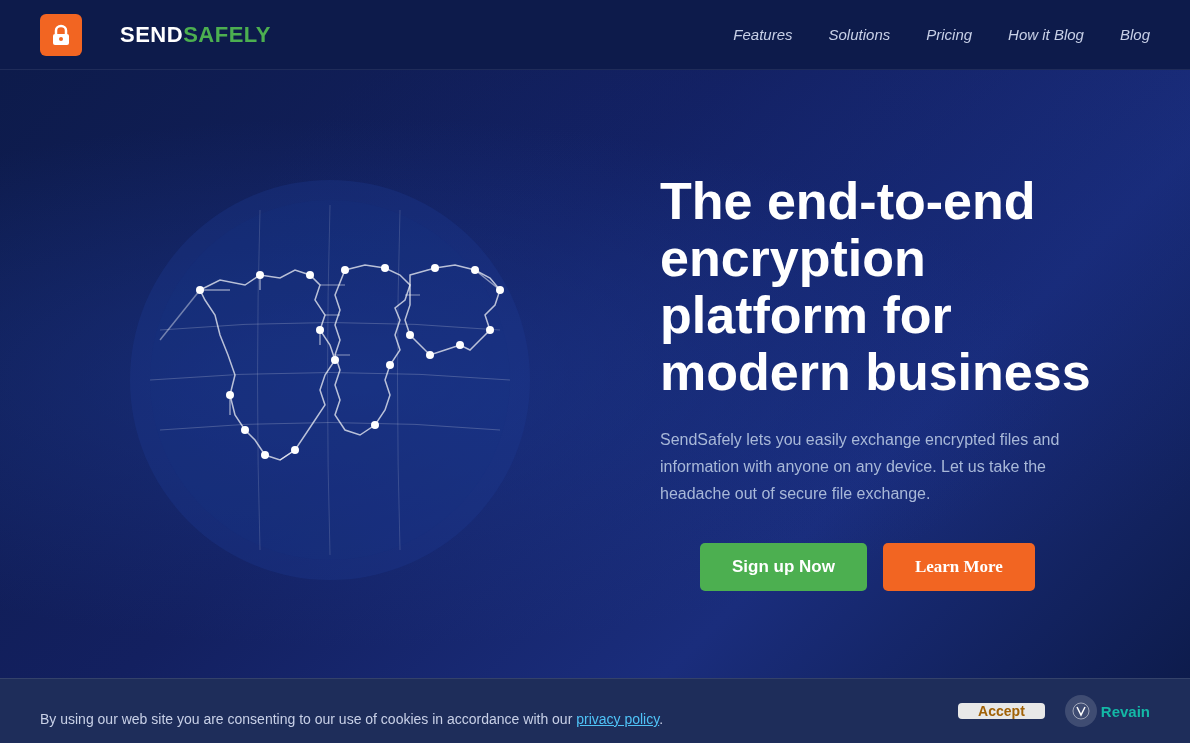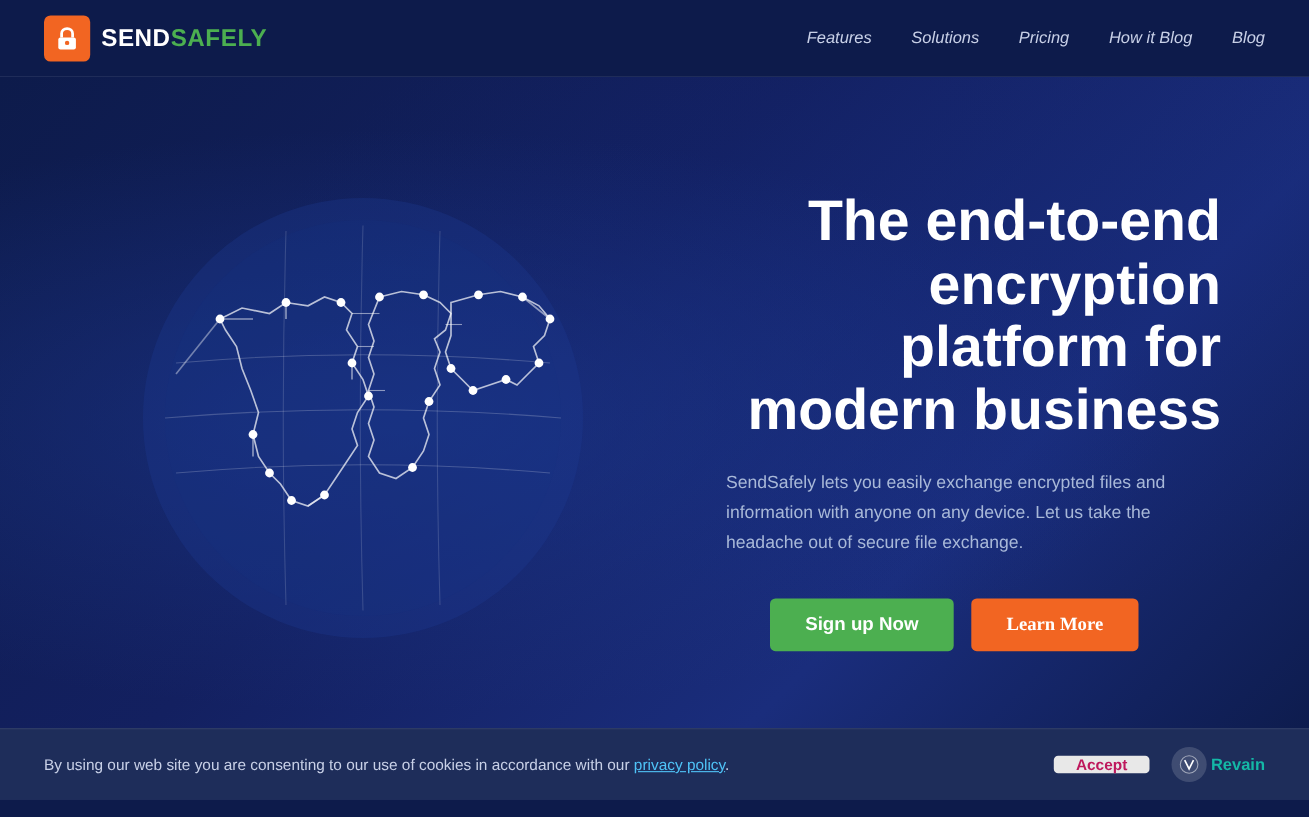--- a/index.html
+++ b/index.html
@@ -30,20 +30,21 @@
       border-radius: 6px;
       display: flex;
       align-items: center;
       justify-content: center;
     }
     .logo-icon svg { width: 26px; height: 26px; }
     .logo-text {
       font-size: 22px;
       font-weight: 700;
       letter-spacing: 0.5px;
+      margin-left: 28px;
     }
     .logo-text span.send { color: #fff; }
     .logo-text span.safely { color: #4caf50; }
     .nav-links {
       display: flex;
       align-items: center;
       gap: 36px;
       list-style: none;
     }
     .nav-links li a {
@@ -109,21 +110,20 @@
       padding-left: 60px;
       position: relative;
       z-index: 2;
     }
     .hero-title {
       font-size: 52px;
       font-weight: 800;
       line-height: 1.1;
       margin-bottom: 24px;
       color: #fff;
-      text-align: right;
     }
     .hero-subtitle {
       font-size: 16px;
       line-height: 1.7;
       color: #a8b8d8;
       margin-bottom: 36px;
       max-width: 500px;
     }
     .hero-buttons {
       display: flex;
@@ -156,27 +156,27 @@
 
     
     .globe-svg {
       width: 500px;
       height: 500px;
     }
 
     
     .cookie-banner {
       position: fixed;
-      bottom: 16px;
+      bottom: 0;
       left: 0;
       right: 0;
       background: #1e2d5a;
       padding: 16px 40px;
       display: flex;
-      align-items: center;
+      align-items: flex-end;
       justify-content: space-between;
       z-index: 100;
       border-top: 1px solid rgba(255,255,255,0.1);
     }
     .cookie-text {
       font-size: 14px;
       color: #c8d0e7;
       flex: 1;
     }
     .cookie-text a {
@@ -184,21 +184,21 @@
       text-decoration: underline;
     }
     .cookie-right {
       display: flex;
       align-items: center;
       gap: 20px;
     }
     .btn-accept {
       padding: 0 20px;
       background: #e8e8e8;
-      color: #be185d;
+      color: #a16207;
       border: none;
       border-radius: 4px;
       font-size: 14px;
       font-weight: 600;
       cursor: pointer;
     }
     .revain-logo {
       display: flex;
       align-items: center;
       gap: 4px;

